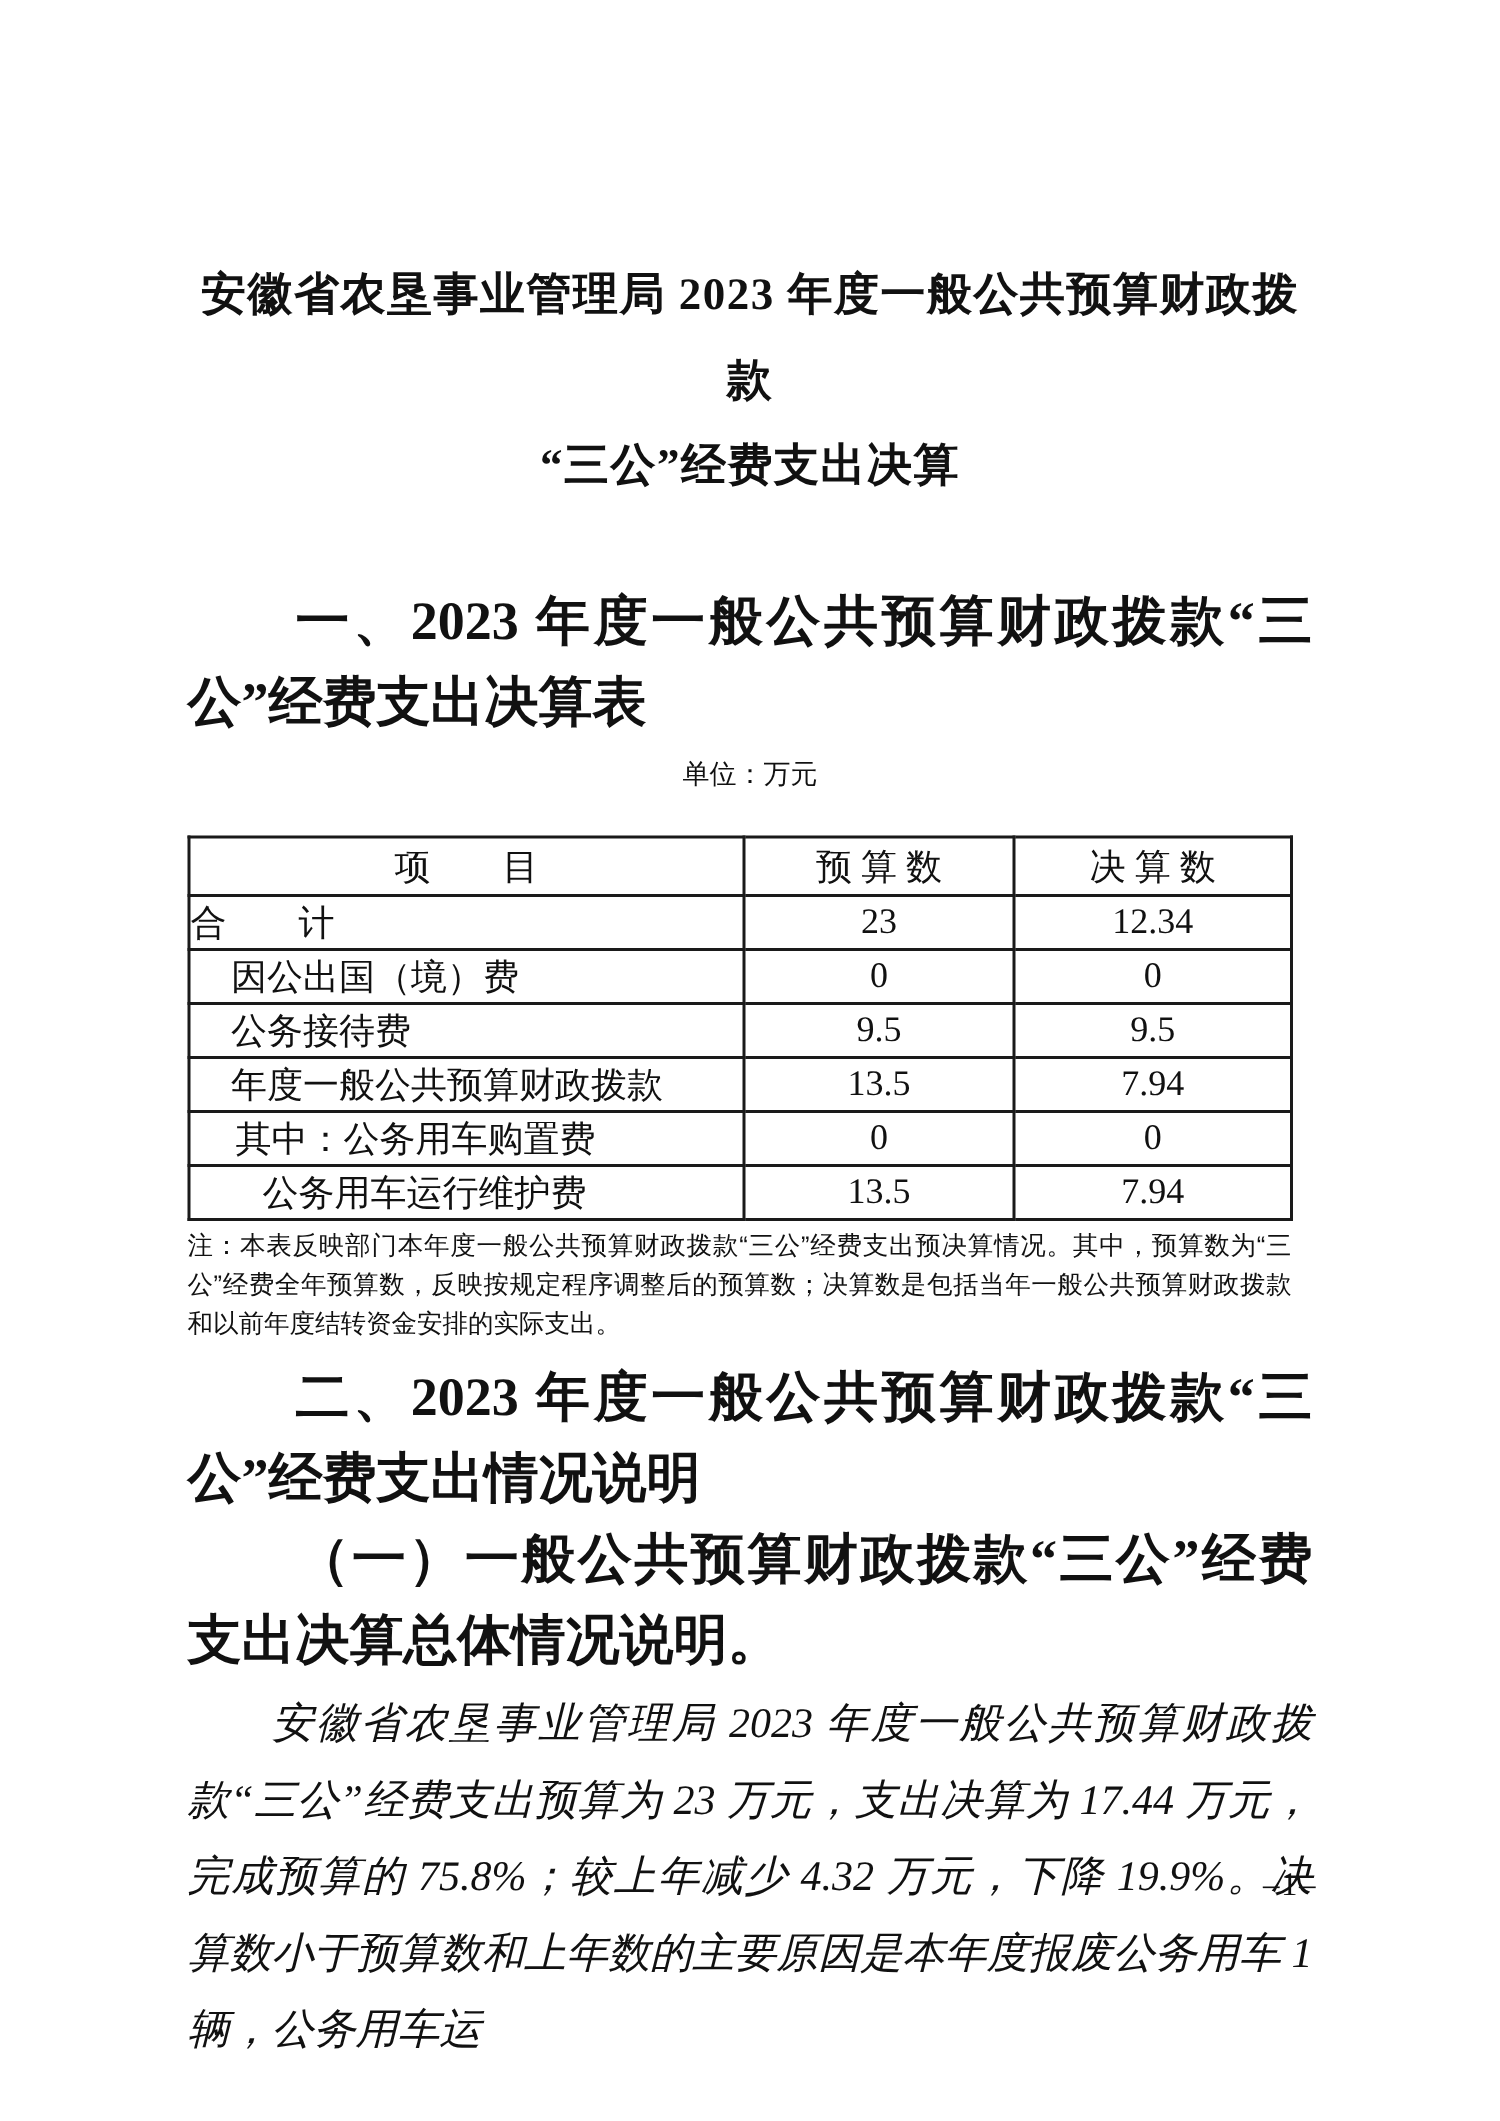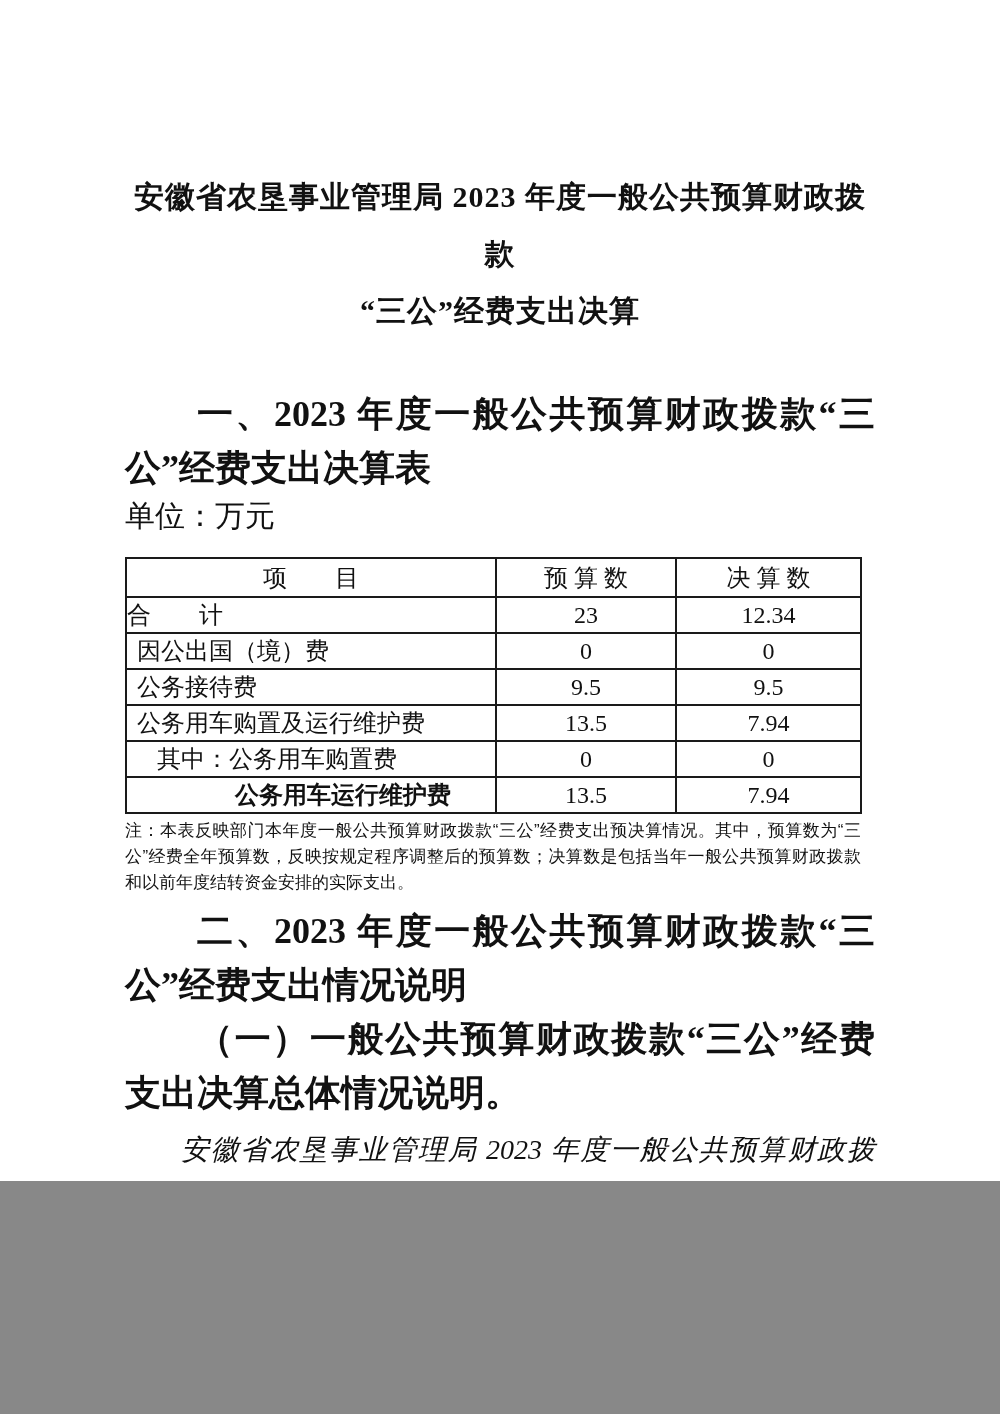--- a/index.html
+++ b/index.html
@@ -1,20 +1,20 @@
 <!DOCTYPE html>
 <html><head>
 <meta charset="utf-8">
 <style>
   * { box-sizing: border-box; }
   html, body { margin: 0; padding: 0; background: #888; }
   .page {
     position: relative;
     width: 1000px;
-    height: 1181px;
+    height: 1414px;
     margin: 0 auto;
     background: #ffffff;
     color: #111111;
     font-family: "Liberation Serif", "DejaVu Serif", serif;
     overflow: hidden;
   }
   .content { margin: 0 125px; width: 750px; }
 
   .doc-title {
     margin: 0;
@@ -31,22 +31,22 @@
     font-size: 36px;
     line-height: 54px;
     font-weight: bold;
     text-indent: 2em;
     text-align: justify;
   }
   .sec1-heading { margin-top: 48px; }
 
   .unit-label {
     margin-top: 4px;
-    text-align: left;
-    font-size: 30px;
+    text-align: center;
+    font-size: 18px;
     line-height: 34px;
   }
 
   table.budget-table {
     margin-top: 24px;
     width: 735px;
     border-collapse: collapse;
     table-layout: fixed;
     font-size: 24px;
   }
@@ -57,24 +57,24 @@
     text-align: center;
     vertical-align: middle;
     font-weight: normal;
     overflow: hidden;
     white-space: nowrap;
   }
   .budget-table th { height: 39px; }
   .budget-table col.c-item  { width: 370px; }
   .budget-table col.c-num   { width: 180px; }
   .budget-table col.c-num2  { width: 185px; }
-  .budget-table td.item-cell { text-align: left; padding-left: 10px; }
+  .budget-table td.item-cell { text-align: left; padding-left: 27px; }
   .budget-table tr.row-total td.item-cell { text-align: left; padding-left: 0; }
   .budget-table tr.row-sub1 td.item-cell { padding-left: 30px; }
-  .budget-table tr.row-sub2 td.item-cell { padding-left: 108px; font-weight: bold; }
+  .budget-table tr.row-sub2 td.item-cell { padding-left: 48px; }
 
   .table-note {
     margin: 4px 14px 0 0;
     font-size: 17px;
     line-height: 26px;
     text-align: justify;
     font-family: "Liberation Sans", "DejaVu Sans", sans-serif;
   }
 
   .sec2-heading { margin-top: 8px; }
@@ -135,21 +135,21 @@
           <td class="item-cell">因公出国（境）费</td>
           <td>0</td>
           <td>0</td>
         </tr>
         <tr>
           <td class="item-cell">公务接待费</td>
           <td>9.5</td>
           <td>9.5</td>
         </tr>
         <tr>
-          <td class="item-cell">公务用车购置及运行维护费</td>
+          <td class="item-cell">年度一般公共预算财政拨款</td>
           <td>13.5</td>
           <td>7.94</td>
         </tr>
         <tr class="row-sub1">
           <td class="item-cell">其中：公务用车购置费</td>
           <td>0</td>
           <td>0</td>
         </tr>
         <tr class="row-sub2">
           <td class="item-cell">公务用车运行维护费</td>

